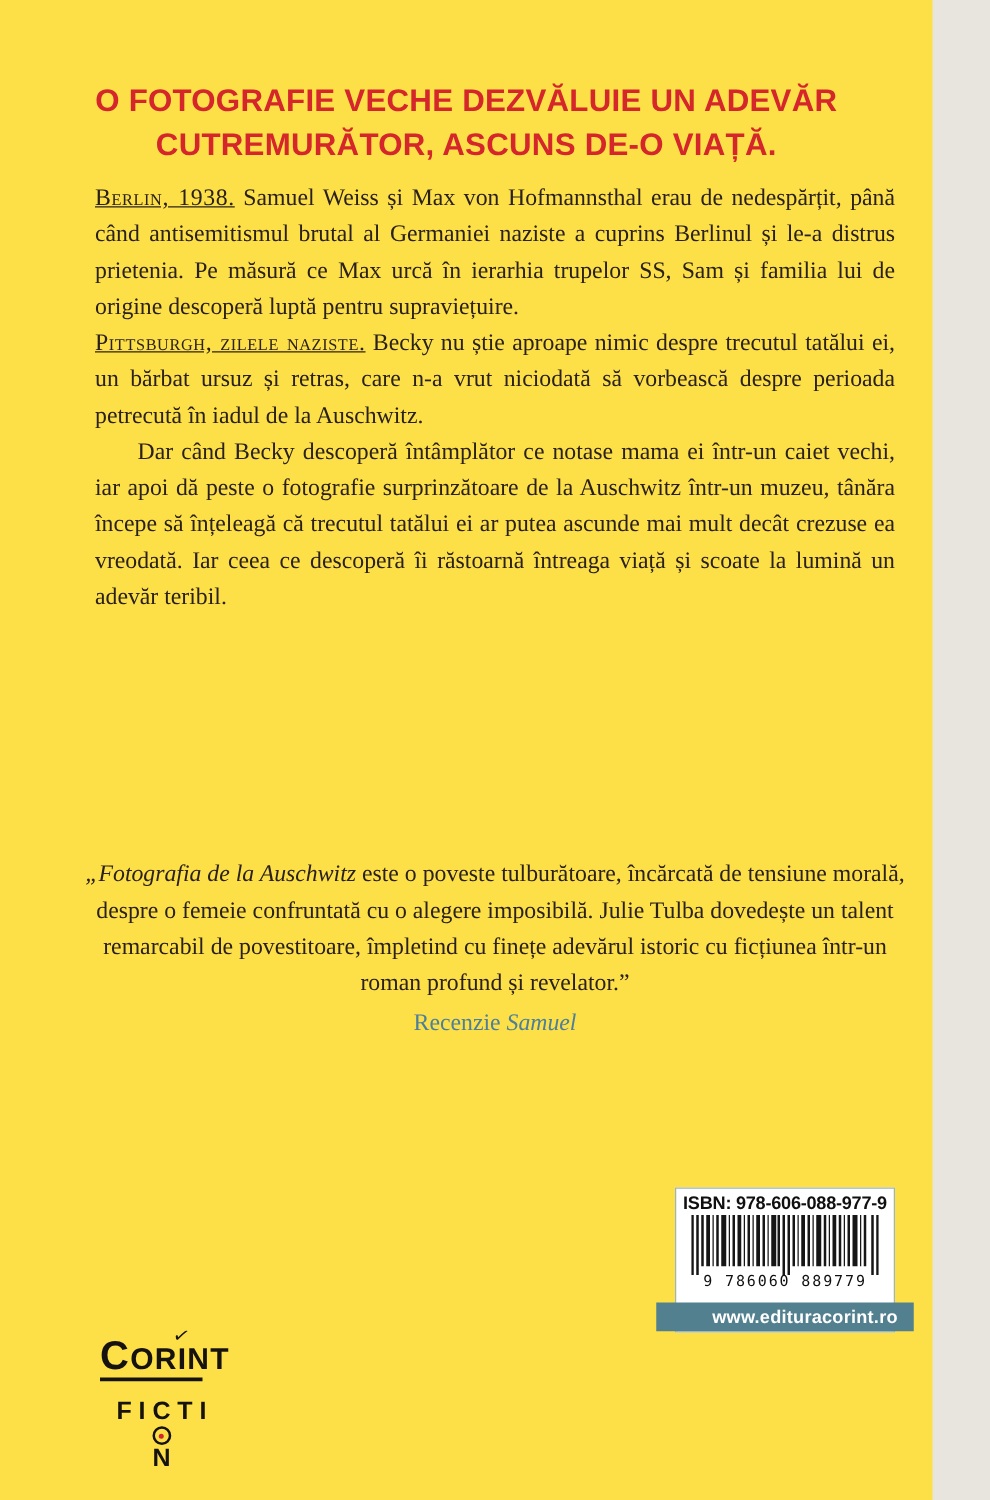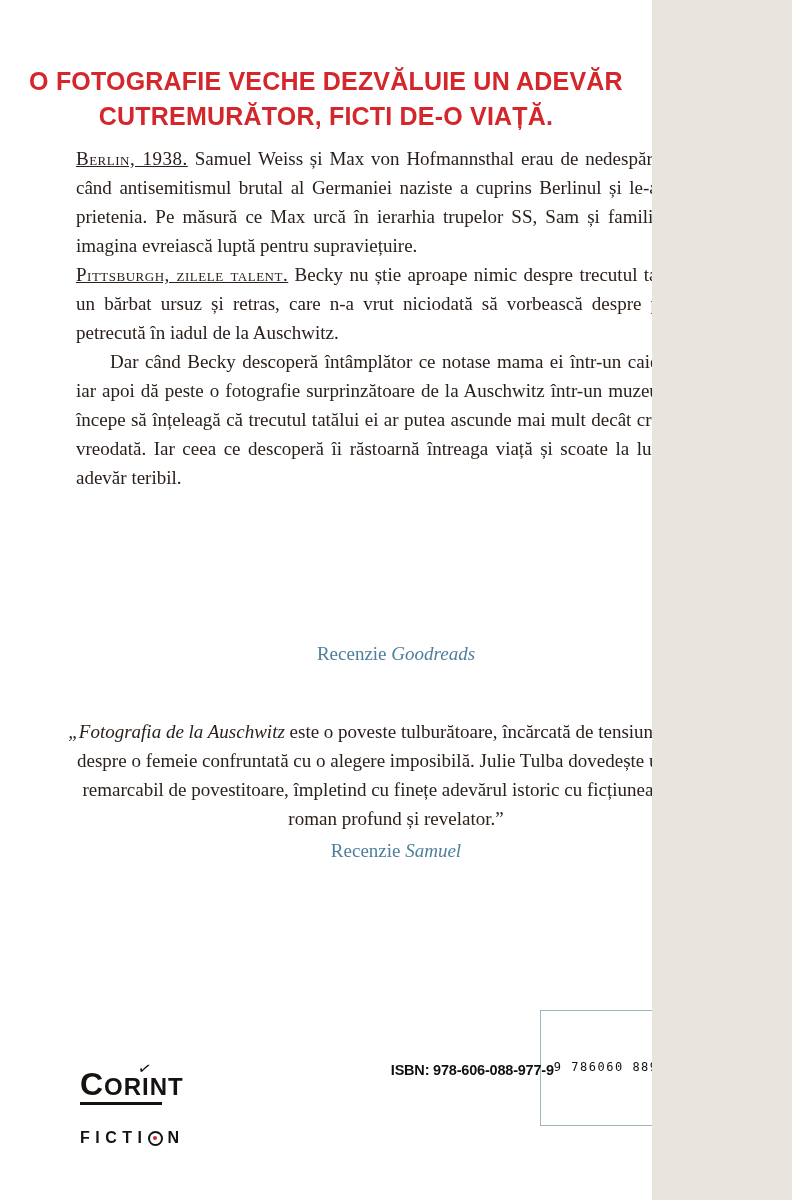--- a/index.html
+++ b/index.html
@@ -1,17 +1,17 @@
 <!DOCTYPE html>
 <html><head>
 <meta charset="utf-8">
 <style>
   html,body{margin:0;padding:0;background:#e8e4de;}
   .cover{
-    position:relative;width:652px;height:1200px;background:#ffffff;overflow:hidden;
+    position:relative;width:746px;height:1200px;background:#fde047;overflow:hidden;
     font-family:"Liberation Serif","DejaVu Serif",serif;
   }
   
   .headline{
     position:absolute;top:64px;left:0;right:0;text-align:center;
     font-family:"Liberation Sans","DejaVu Sans",sans-serif;font-weight:bold;
     font-size:25px;line-height:35px;color:#d4262b;letter-spacing:.2px;
   }
   
   .synopsis{
@@ -38,37 +38,36 @@
     font-size:24px;letter-spacing:1px;display:flex;align-items:baseline;line-height:1;
   }
   .corint-c{font-size:32px;}
   .i-wrap{position:relative;display:inline-block;}
   .check{
     position:absolute;top:-14px;left:-4px;font-size:16px;font-weight:bold;
     transform:rotate(12deg);
   }
   .corint-underline{height:3px;background:#151210;width:82px;margin-top:2px;}
   .fiction-line{
-    margin-top:24px;font-family:"Liberation Sans","DejaVu Sans",sans-serif;
-    font-weight:bold;font-size:16px;letter-spacing:5.5px;display:flex;align-items:center;
+    margin-top:13px;font-family:"Liberation Sans","DejaVu Sans",sans-serif;
+    font-weight:bold;font-size:20px;letter-spacing:5.5px;display:flex;align-items:center;flex-direction:column;
   }
   .fiction-o{
     display:inline-block;width:11px;height:11px;border:2.5px solid #151210;
     border-radius:50%;position:relative;margin-right:5px;flex:none;
   }
   .fiction-o .dot{
     position:absolute;top:50%;left:50%;width:4px;height:4px;margin:-2px 0 0 -2px;
     background:#d4262b;border-radius:50%;
   }
   
   .barcode-box{
-    position:absolute;left:540px;top:1010px;width:176px;height:116px;background:#ffffff;
-    border:1px solid #9db6bd;box-sizing:border-box;display:flex;flex-direction:row;
+    position:absolute;left:540px;top:950px;width:176px;height:116px;background:#ffffff;
+    border:1px solid #9db6bd;box-sizing:border-box;display:flex;flex-direction:column;
     align-items:center;
-    justify-content:center;
   }
   .isbn{
     font-family:"Liberation Sans","DejaVu Sans",sans-serif;font-weight:bold;
     font-size:14.5px;color:#101010;margin-top:4px;white-space:nowrap;letter-spacing:-.2px;
   }
   .bars{margin-top:1px;display:block;}
   .digits{
     font-family:"DejaVu Sans Mono",monospace;font-size:12px;color:#101010;
     letter-spacing:1.5px;margin-top:-2px;white-space:nowrap;
   }
@@ -78,32 +77,31 @@
     display:flex;align-items:center;justify-content:center;letter-spacing:.2px;padding-left:32px;
   }
 </style>
 </head>
 <body>
 
 <div class="cover">
 
   <div class="headline">
     <div>O FOTOGRAFIE VECHE DEZVĂLUIE UN ADEVĂR</div>
-    <div>CUTREMURĂTOR, FICTI DE-O VIAȚĂ.</div>
+    <div>CUTREMURĂTOR, ASCUNS DE-O VIAȚĂ.</div>
   </div>
 
   <div class="synopsis">
-    <p><span class="sc">Berlin, 1938.</span><span> Samuel Weiss și Max von Hofmannsthal erau de nedespărțit, până când antisemitismul brutal al Germaniei naziste a cuprins Berlinul și le-a distrus prietenia. Pe măsură ce Max urcă în ierarhia trupelor SS, Sam și familia lui de imagina evreiască luptă pentru supraviețuire.</span></p>
-    <p class="gap"><span class="sc">Pittsburgh, zilele talent.</span><span> Becky nu știe aproape nimic despre trecutul tatălui ei, un bărbat ursuz și retras, care n-a vrut niciodată să vorbească despre perioada petrecută în iadul de la Auschwitz.</span></p>
+    <p><span class="sc">Berlin, 1938.</span><span> Samuel Weiss și Max von Hofmannsthal erau de nedespărțit, până când antisemitismul brutal al Germaniei naziste a cuprins Berlinul și le-a distrus prietenia. Pe măsură ce Max urcă în ierarhia trupelor SS, Sam și familia lui de origine descoperă luptă pentru supraviețuire.</span></p>
+    <p class="gap"><span class="sc">Pittsburgh, zilele naziste.</span><span> Becky nu știe aproape nimic despre trecutul tatălui ei, un bărbat ursuz și retras, care n-a vrut niciodată să vorbească despre perioada petrecută în iadul de la Auschwitz.</span></p>
     <p class="indent">Dar când Becky descoperă întâmplător ce notase mama ei într-un caiet vechi, iar apoi dă peste o fotografie surprinzătoare de la Auschwitz într-un muzeu, tânăra începe să înțeleagă că trecutul tatălui ei ar putea ascunde mai mult decât crezuse ea vreodată. Iar ceea ce descoperă îi răstoarnă întreaga viață și scoate la lumină un adevăr teribil.</p>
   </div>
 
   <div class="reviews">
     <div class="review">
-      <p class="attribution"><span>Recenzie</span> <span class="it">Goodreads</span></p>
     </div>
     <div class="review">
       <p class="quote"><span class="it">„Fotografia de la Auschwitz</span><span> este o poveste tulburătoare, încărcată de tensiune morală, despre o femeie confruntată cu o alegere imposibilă. Julie Tulba dovedește un talent remarcabil de povestitoare, împletind cu finețe adevărul istoric cu ficțiunea într-un roman profund și revelator.”</span></p>
       <p class="attribution"><span>Recenzie</span> <span class="it">Samuel</span></p>
     </div>
   </div>
 
   <div class="logo">
     <div class="corint-line">
       <span class="corint-c">C</span>

